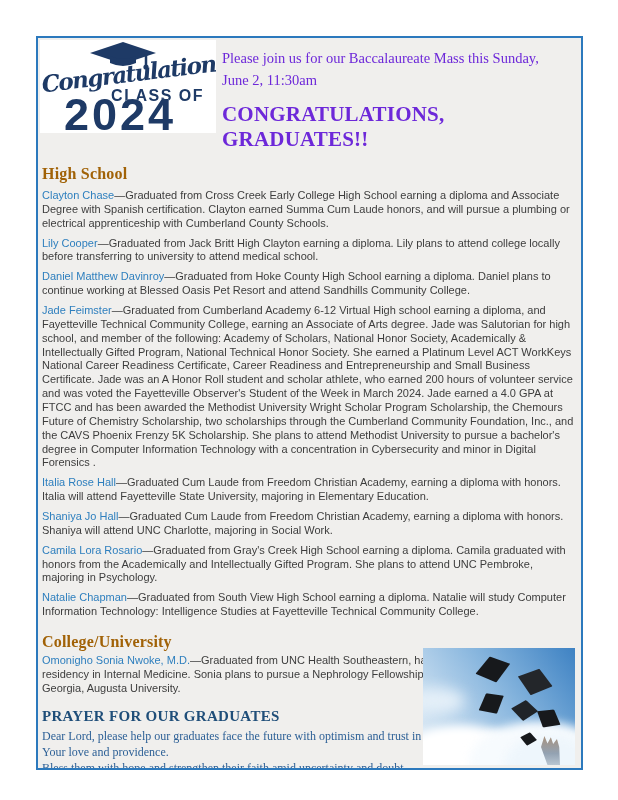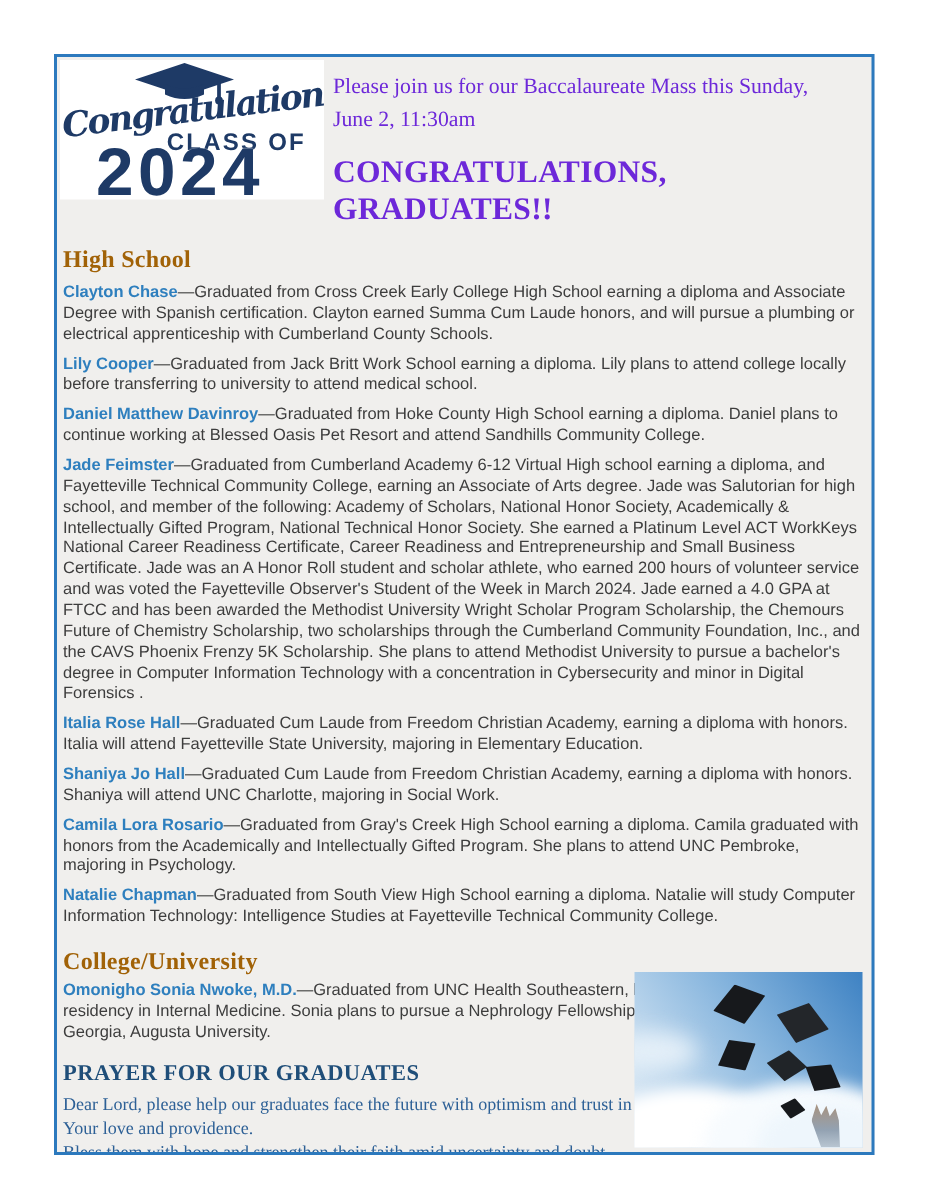--- a/index.html
+++ b/index.html
@@ -45,21 +45,21 @@
   .content { padding:0 6px 0 4px; }
   .section-heading {
     font-family:"Liberation Serif", serif; font-weight:bold;
     color:#a16207; font-size:16px; margin:13px 0 6px 0; letter-spacing:0.2px;
   }
   .section-heading.college { margin-top:14px; margin-bottom:3px; }
   .entry {
     font-size:11px; line-height:1.26; color:#3d3d3d; margin:0 0 6px 0;
     text-align:left;
   }
-  .entry .name { color:#2e7fbe; font-weight:bold; }
+  .entry .name { color:#2e7fbe; font-weight:normal; }
   
   .prayer { margin:12px 0 0 0; width:388px; font-family:"Liberation Serif", serif; }
   .prayer-heading {
     font-size:15px; font-weight:bold; color:#1f4e79; margin:0 0 3px 0; letter-spacing:0.3px;
   }
   .prayer-line { font-size:12px; color:#2d6096; line-height:1.34; margin:0; }
   
   .photo {
     position:absolute; right:6px; bottom:3px; width:152px; height:117px;
     overflow:hidden;
@@ -108,21 +108,21 @@
       <p class="announce-l2">June 2, 11:30am</p>
       <p class="announce-l3">CONGRATULATIONS, GRADUATES!!</p>
     </div>
   </div>
 
   <div class="content">
 
     <div class="section-heading">High School</div>
 
     <p class="entry"><span class="name">Clayton Chase</span><span>—Graduated from Cross Creek Early College High School earning a diploma and Associate Degree with Spanish certification. Clayton earned Summa Cum Laude honors, and will pursue a plumbing or electrical apprenticeship with Cumberland County Schools.</span></p>
-    <p class="entry"><span class="name">Lily Cooper</span><span>—Graduated from Jack Britt Work School earning a diploma. Lily plans to attend college locally before transferring to university to attend medical school.</span></p>
+    <p class="entry"><span class="name">Lily Cooper</span><span>—Graduated from Jack Britt High Clayton earning a diploma. Lily plans to attend college locally before transferring to university to attend medical school.</span></p>
     <p class="entry"><span class="name">Daniel Matthew Davinroy</span><span>—Graduated from Hoke County High School earning a diploma. Daniel plans to continue working at Blessed Oasis Pet Resort and attend Sandhills Community College.</span></p>
     <p class="entry"><span class="name">Jade Feimster</span><span>—Graduated from Cumberland Academy 6-12 Virtual High school earning a diploma, and Fayetteville Technical Community College, earning an Associate of Arts degree. Jade was Salutorian for high school, and member of the following: Academy of Scholars, National Honor Society, Academically &amp; Intellectually Gifted Program, National Technical Honor Society. She earned a Platinum Level ACT WorkKeys National Career Readiness Certificate, Career Readiness and Entrepreneurship and Small Business Certificate. Jade was an A Honor Roll student and scholar athlete, who earned 200 hours of volunteer service and was voted the Fayetteville Observer's Student of the Week in March  2024. Jade earned a 4.0 GPA at FTCC and has been awarded the Methodist University Wright Scholar Program Scholarship, the Chemours Future of Chemistry Scholarship, two scholarships through the Cumberland Community Foundation, Inc., and the CAVS Phoenix Frenzy 5K Scholarship. She plans to attend Methodist University to pursue a bachelor's degree in Computer Information Technology with a concentration in Cybersecurity and minor in Digital Forensics .</span></p>
     <p class="entry"><span class="name">Italia Rose Hall</span><span>—Graduated Cum Laude from Freedom Christian Academy, earning a diploma with honors. Italia will attend Fayetteville State University, majoring in Elementary Education.</span></p>
     <p class="entry"><span class="name">Shaniya Jo Hall</span><span>—Graduated Cum Laude from Freedom Christian Academy, earning a diploma with honors. Shaniya will attend UNC Charlotte, majoring in Social Work.</span></p>
     <p class="entry"><span class="name">Camila Lora Rosario</span><span>—Graduated from Gray's Creek High School earning a diploma. Camila graduated with honors from the Academically and Intellectually Gifted Program. She plans to attend UNC Pembroke, majoring in Psychology.</span></p>
     <p class="entry"><span class="name">Natalie Chapman</span><span>—Graduated from South View High School earning a diploma.  Natalie will study Computer Information Technology: Intelligence Studies at Fayetteville Technical Community College.</span></p>
 
     <div class="section-heading college">College/University</div>
 
     <p class="entry"><span class="name">Omonigho Sonia Nwoke, M.D.</span><span>—Graduated from UNC Health Southeastern, having completed her medical residency in Internal Medicine. Sonia plans to pursue a Nephrology Fellowship at the Medical College of Georgia, Augusta University.</span></p>

